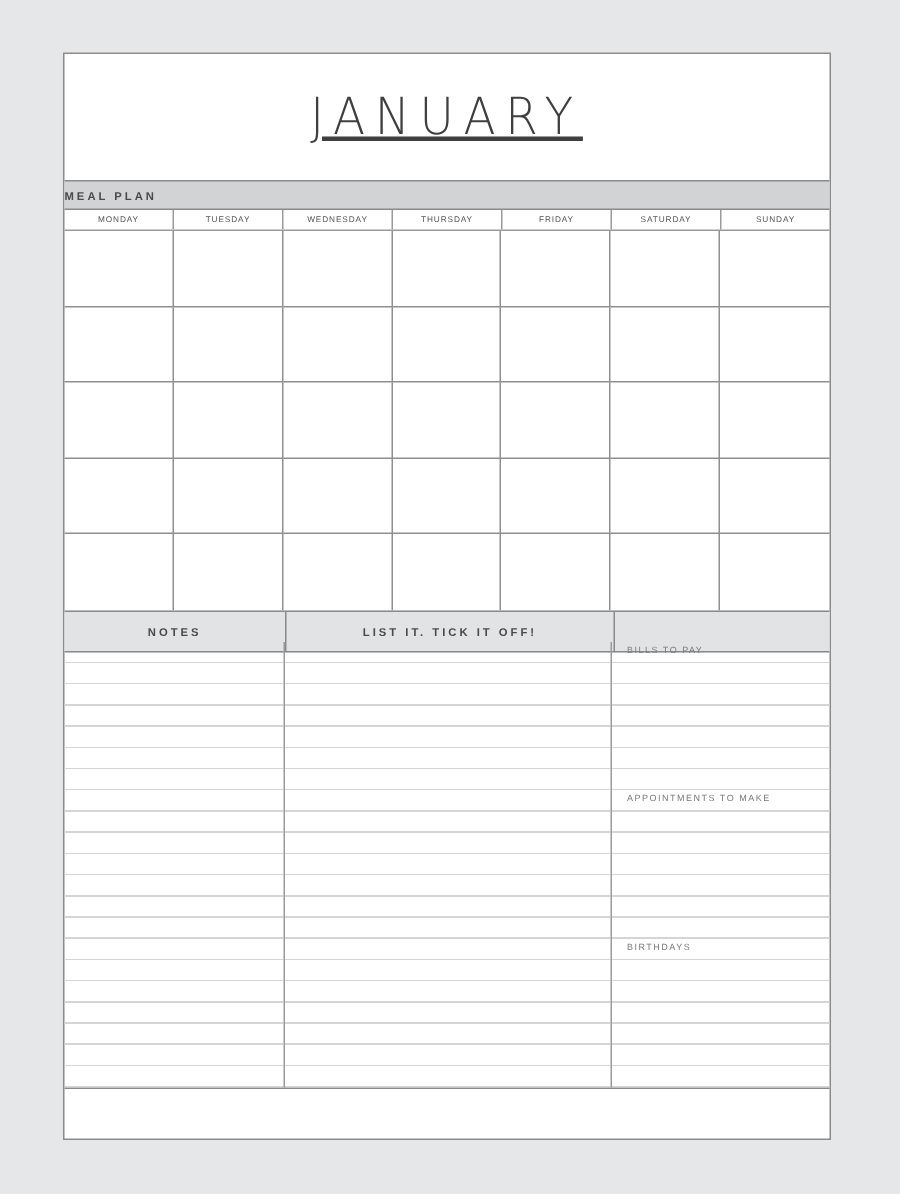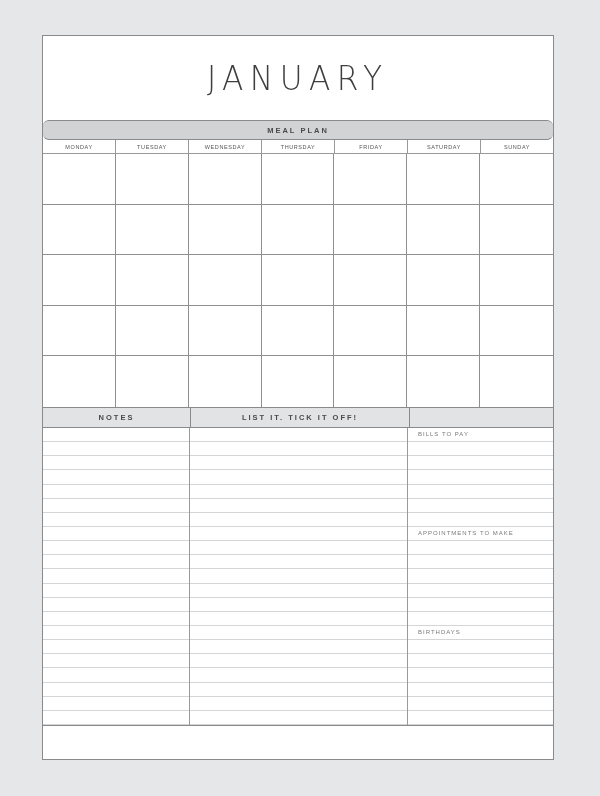--- a/index.html
+++ b/index.html
@@ -10,47 +10,48 @@
   .page {
     position:absolute; left:42px; top:35px; width:510px; height:723px;
     background:#ffffff; border:1.5px solid #8a8a8a; box-sizing:content-box;
   }
   .title {
     position:absolute; left:0; top:0; width:510px; height:84px;
     display:flex; align-items:center; justify-content:center;
     font-size:34px; letter-spacing:7px; font-weight:300; color:#3f3f3f;
     font-family:"DejaVu Sans", sans-serif; font-weight:normal;
     padding-top:0px;
+    text-decoration:underline;
   }
   .title span { transform:scaleX(0.92); display:inline-block; font-weight:200; -webkit-text-stroke:0; }
   .bar {
     position:absolute; left:0; width:510px; box-sizing:border-box;
     border-top:1.5px solid #8a8a8a; border-bottom:1.5px solid #8a8a8a;
-    display:flex; align-items:center; justify-content:center;
-    font-size:7.5px; font-weight:bold; letter-spacing:2px; color:#4a4a4a;border-radius:6px;
+    display:flex; align-items:center; justify-content:flex-start;
+    font-size:7.5px; font-weight:bold; letter-spacing:2px; color:#4a4a4a;
   }
   .mealbar { top:84px; height:20px; background:#d2d3d4; }
   .days {
     position:absolute; left:0; top:104px; width:510px; height:14px; display:flex;
     border-bottom:1px solid #9a9a9a; box-sizing:border-box;
   }
   .days div {
     flex:1; font-size:5.5px; letter-spacing:0.6px; color:#555; display:flex;
     align-items:center; justify-content:center; border-right:1px solid #9a9a9a;
   }
   .days div:last-child { border-right:none; }
   .grid {
     position:absolute; left:0; top:118px; width:510px; height:253px;
     display:grid; grid-template-columns:repeat(7,1fr); grid-template-rows:repeat(5,1fr);
   }
   .cell { border-right:1px solid #8f8f8f; border-bottom:1px solid #8f8f8f; }
   .cell.lc { border-right:none; }
   .cell.lr { border-bottom:none; }
   .secbar {
-    position:absolute; left:0; top:371px; width:510px; height:21px; display:flex;
+    position:absolute; left:0; top:371px; width:510px; height:28px; display:flex;
     background:#e2e3e4; border-top:1.5px solid #8a8a8a; border-bottom:1.5px solid #8a8a8a; box-sizing:border-box;
   }
   .secbar div {
     display:flex; align-items:center; justify-content:center;
     font-size:7.5px; font-weight:bold; letter-spacing:2px; color:#4a4a4a;
   }
   .secbar .c1 { width:147px; border-right:1.5px solid #8a8a8a; }
   .secbar .c2 { width:218px; border-right:1.5px solid #8a8a8a; }
   .secbar .c3 { flex:1; }
   .lined {

